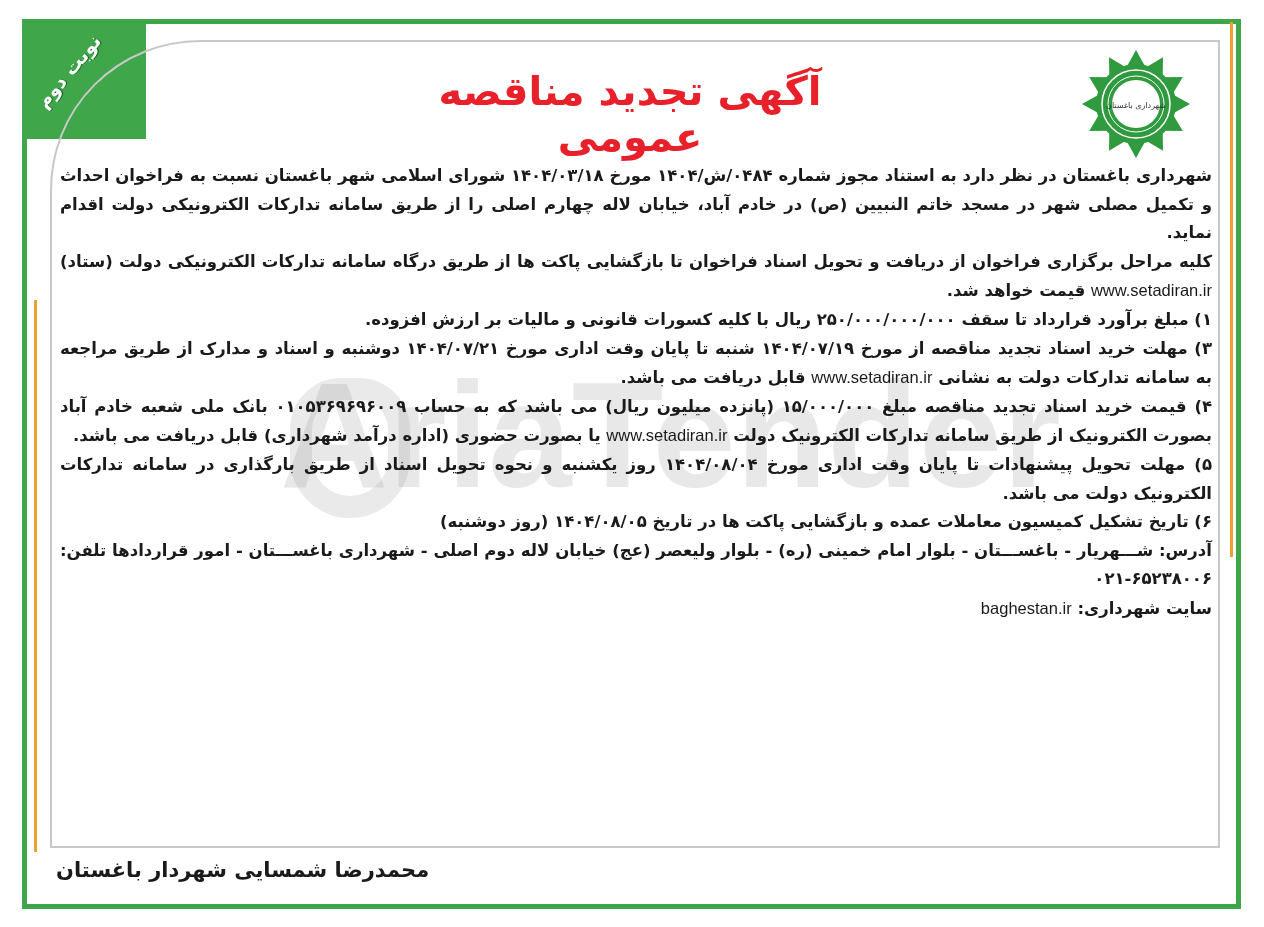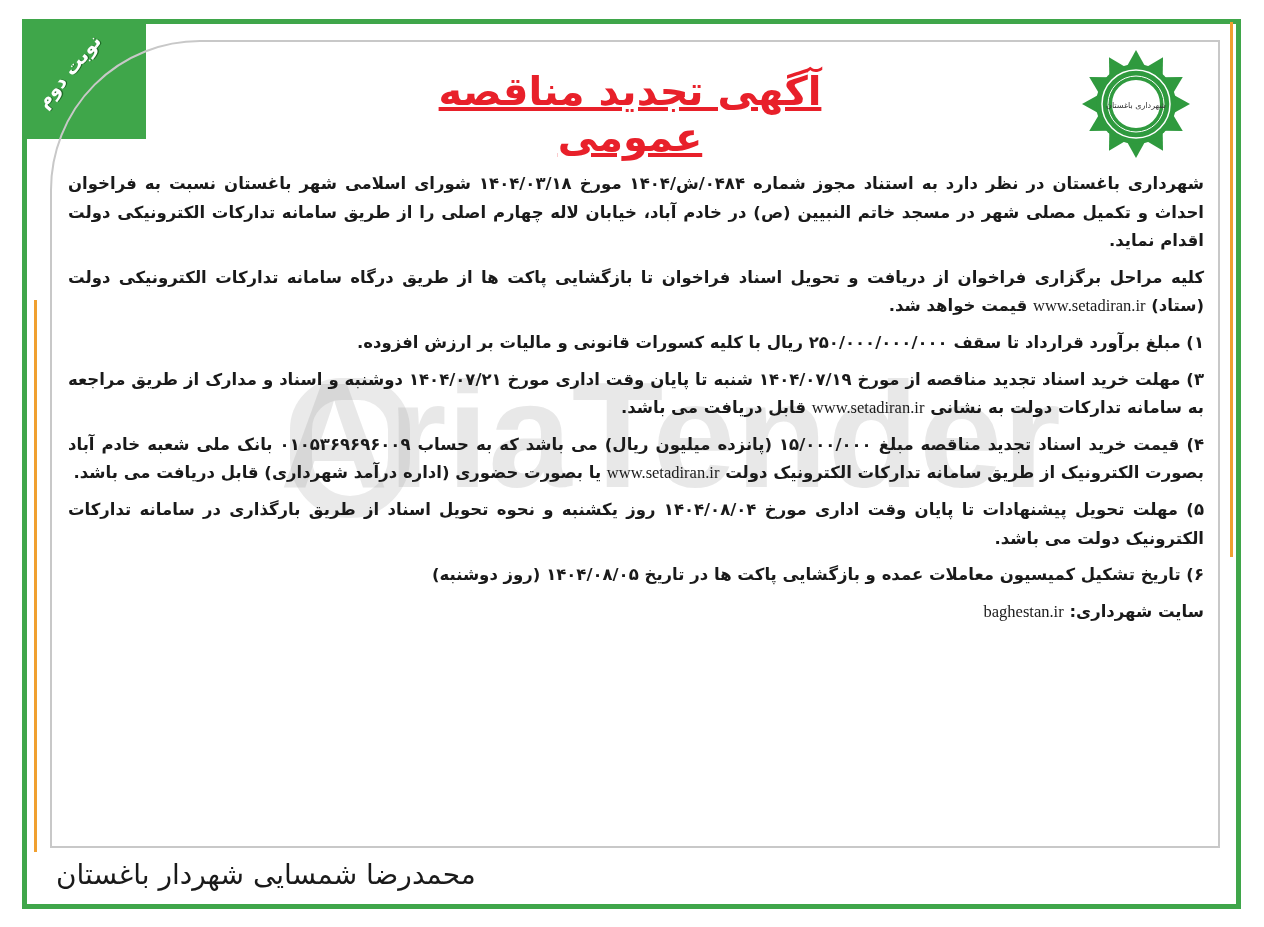--- a/index.html
+++ b/index.html
@@ -15,35 +15,35 @@
                   color: #fff; font-weight: bold; font-size: 19px; white-space: nowrap;
                   text-shadow: 1px 1px 0 #1f6b27; z-index: 3; }
   .inner-card { position: absolute; left: 50px; top: 40px; width: 1170px; height: 808px;
                 border: 2px solid #c8c8c8; border-top-left-radius: 150px; box-sizing: border-box;
                 background: transparent; }
   .orange-bar-right { position: absolute; left: 1230px; top: 22px; width: 3px; height: 535px; background: #f0a030; }
   .orange-bar-left { position: absolute; left: 34px; top: 300px; width: 3px; height: 552px; background: #f0a030; }
   .logo { position: absolute; left: 1080px; top: 48px; width: 112px; height: 112px; }
   .title { position: absolute; left: 400px; top: 68px; width: 460px; text-align: center;
            color: #e8202a; font-size: 40px; font-weight: bold; direction: rtl;
-           font-family: "DejaVu Sans", sans-serif; text-decoration: underline; }
+           font-family: "DejaVu Sans", sans-serif; }
   .body-text { position: absolute; left: 60px; top: 162px; width: 1152px; direction: rtl;
                text-align: justify; font-size: 16.5px; font-weight: bold; line-height: 28.6px;
                color: #1a1a1a; }
-  .body-text p { margin: 8px; }
+  .body-text p { margin: 0; }
   .watermark { position: absolute; left: 280px; top: 360px; width: 700px; height: 220px;
                color: rgba(150,150,150,0.22); font-size: 150px; font-weight: bold;
                font-family: "Liberation Sans", sans-serif; pointer-events: none; line-height: 1;
                z-index: 0; }
   .watermark-shield { position: absolute; left: 290px; top: 378px; width: 120px; height: 140px;
                       border: 22px solid rgba(150,150,150,0.2); border-radius: 60px 60px 70px 70px;
                       box-sizing: border-box; pointer-events: none; }
-  .signature { position: absolute; left: 56px; top: 858px; direction: rtl; font-size: 28px;
-               font-weight: normal; color: #1a1a1a; white-space: nowrap; }
-  .ltr { direction: ltr; unicode-bidi: embed; font-weight: normal; font-family: Liberation Serif, serif; }
+  .signature { position: absolute; left: 56px; top: 858px; direction: rtl; font-size: 21px;
+               font-weight: bold; color: #1a1a1a; white-space: nowrap; }
+  .ltr { direction: ltr; unicode-bidi: embed; font-weight: normal; font-family: Liberation Sans, sans-serif; }
 </style>
 </head>
 <body>
 
 <div class="outer-frame"></div>
 
 <div class="corner" style="overflow:hidden;">
   <div class="corner-inner"></div>
 </div>
 <div class="corner-label">نوبت دوم</div>
@@ -117,19 +117,20 @@
     <span class="ltr">www.setadiran.ir</span>
     <span>قابل دریافت می باشد.</span>
   </p>
   <p>
     <span>۴) قیمت خرید اسناد تجدید مناقصه مبلغ ۱۵/۰۰۰/۰۰۰ (پانزده میلیون ریال) می باشد که به حساب ۰۱۰۵۳۶۹۶۹۶۰۰۹ بانک ملی شعبه خادم آباد بصورت الکترونیک از طریق سامانه تدارکات الکترونیک دولت</span>
     <span class="ltr">www.setadiran.ir</span>
     <span>یا بصورت حضوری (اداره درآمد شهرداری) قابل دریافت می باشد.</span>
   </p>
   <p>۵) مهلت تحویل پیشنهادات تا پایان وقت اداری مورخ ۱۴۰۴/۰۸/۰۴ روز یکشنبه و نحوه تحویل اسناد از طریق بارگذاری در سامانه تدارکات الکترونیک دولت می باشد.</p>
   <p>۶) تاریخ تشکیل کمیسیون معاملات عمده و بازگشایی پاکت ها در تاریخ ۱۴۰۴/۰۸/۰۵ (روز دوشنبه)</p>
+  <p>آدرس: شـــهریار - باغســـتان - بلوار امام خمینی (ره) - بلوار ولیعصر (عج) خیابان لاله دوم اصلی - شهرداری باغســـتان - امور قراردادها تلفن: ۶۵۲۳۸۰۰۶-۰۲۱</p>
   <p>
     <span>سایت شهرداری:</span>
     <span class="ltr">baghestan.ir</span>
   </p>
 </div>
 
 <div class="signature">محمدرضا شمسایی شهردار باغستان</div>
 
 </body></html>

